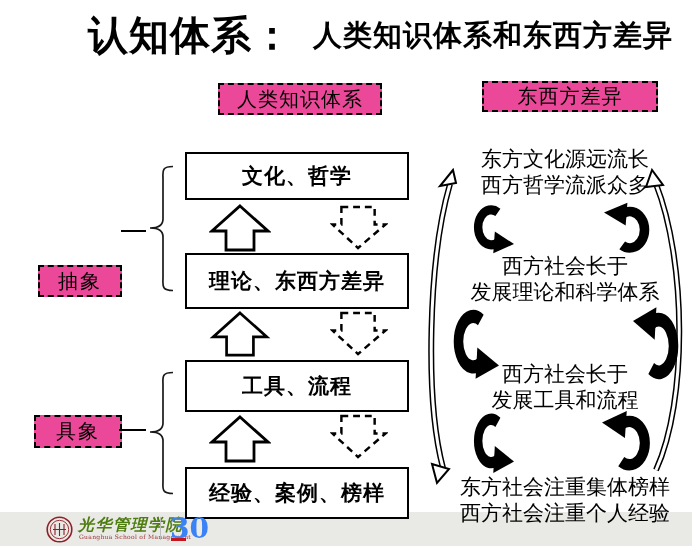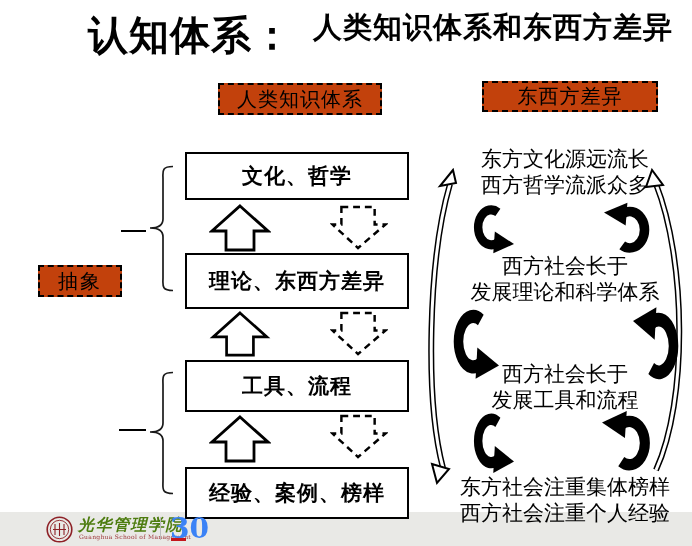--- a/index.html
+++ b/index.html
@@ -3,25 +3,25 @@
 <meta charset="utf-8">
 <style>
   html,body{margin:0;padding:0;background:#fff;}
   .slide{
     position:relative;width:692px;height:546px;overflow:hidden;
     background:#ffffff;font-family:"DejaVu Serif","Liberation Serif",serif;color:#000;
   }
   
   .footer-band{position:absolute;left:0;top:512px;width:692px;height:34px;background:#e9e9e6;}
   
-  .title-row{position:absolute;left:88px;top:8px;display:flex;align-items:flex-start;gap:20px;white-space:nowrap;}
+  .title-row{position:absolute;left:88px;top:8px;display:flex;align-items:center;gap:20px;white-space:nowrap;}
   .title-main{font-size:40px;font-weight:600;letter-spacing:1px;}
   .title-sub{font-size:29px;font-weight:600;letter-spacing:1px;}
   
-  .dashed-box{position:absolute;border:2.5px dashed #000;display:flex;align-items:center;justify-content:center;background:#c2410c;}
+  .dashed-box{position:absolute;border:2.5px dashed #000;display:flex;align-items:center;justify-content:center;background:#ec4899;}
   .hdr{font-size:20px;font-weight:500;letter-spacing:1px;}
   
   .kbox{position:absolute;left:185px;width:220px;border:2.5px solid #000;background:#fff;
         display:flex;align-items:center;justify-content:center;font-size:21px;font-weight:700;letter-spacing:1px;}
   
   .side-label{font-size:20px;font-weight:500;letter-spacing:2px;}
   .connector{position:absolute;height:2px;background:#000;}
   
   .shape{position:absolute;}
   .flip{transform:rotate(180deg);}
@@ -56,20 +56,23 @@
   </div>
 
   <div class="dashed-box" style="left:38px;top:217px;width:80px;height:28px;margin-top:48px;">
     <span class="side-label">抽象</span>
   </div>
   <div class="connector" style="left:121px;top:230px;width:25px;"></div>
   <svg class="shape" style="left:145px;top:165px;" width="29" height="127" viewBox="0 0 29 127">
     <path d="M28,1.5 C16,1.5 18,7 18,14 L18,54 C18,60 14,63 5,63 C14,63 18,66 18,72 L18,113 C18,120 16,125.5 28,125.5" fill="none" stroke="#1a1a1a" stroke-width="1.7"></path>
   </svg>
 
+  <div class="dashed-box" style="left:34px;top:415px;width:84px;height:29px;">
+    <span class="side-label">具象</span>
+  </div>
   <div class="connector" style="left:119px;top:429px;width:27px;"></div>
   <svg class="shape" style="left:145px;top:371px;" width="29" height="124" viewBox="0 0 29 124">
     <path d="M28,1.5 C16,1.5 18,7 18,14 L18,52 C18,58 14,61 5,61 C14,61 18,64 18,70 L18,110 C18,117 16,122.5 28,122.5" fill="none" stroke="#1a1a1a" stroke-width="1.7"></path>
   </svg>
 
   <div class="kbox" style="top:152px;height:44px;">
     <span>文化、哲学</span>
   </div>
   <div class="kbox" style="top:253px;height:52px;">
     <span>理论、东西方差异</span>

